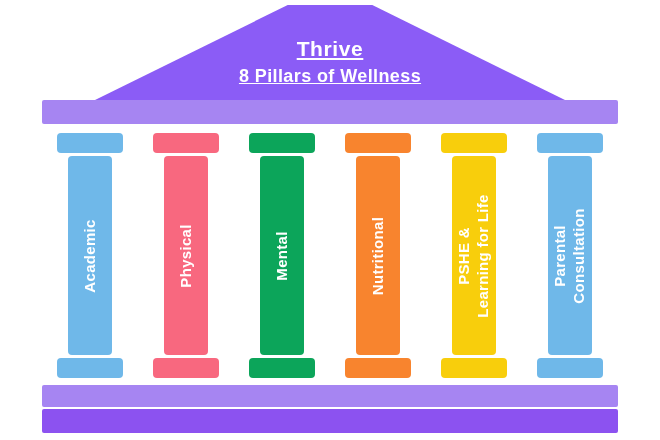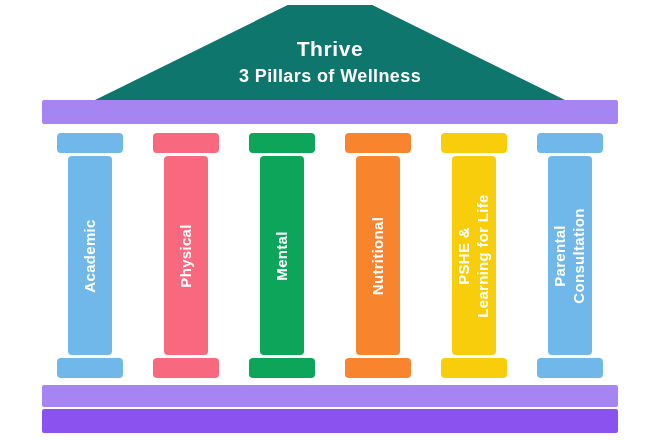--- a/index.html
+++ b/index.html
@@ -51,23 +51,23 @@
     color: #ffffff; font-weight: 700; font-size: 15px;
     letter-spacing: 0.3px; line-height: 1.25;
     white-space: pre-line;
   }
 </style>
 </head>
 <body>
 
 <div class="temple">
 
-  <div class="pediment" style="background-color: #0f766e;">
+  <div class="pediment" style="background-color: #8b5cf6; text-decoration: underline;">
     <div class="title">Thrive</div>
-    <div class="subtitle">3 Pillars of Wellness</div>
+    <div class="subtitle">8 Pillars of Wellness</div>
   </div>
 
   <div class="beam top-beam" style="background-color: rgb(166, 133, 242);"></div>
 
   <div class="columns">
 
     <div class="pillar">
       <div class="capital" style="background-color: rgb(111, 184, 233);"></div>
       <div class="shaft" style="background-color: rgb(111, 184, 233);">
         <span class="label">Academic</span>

